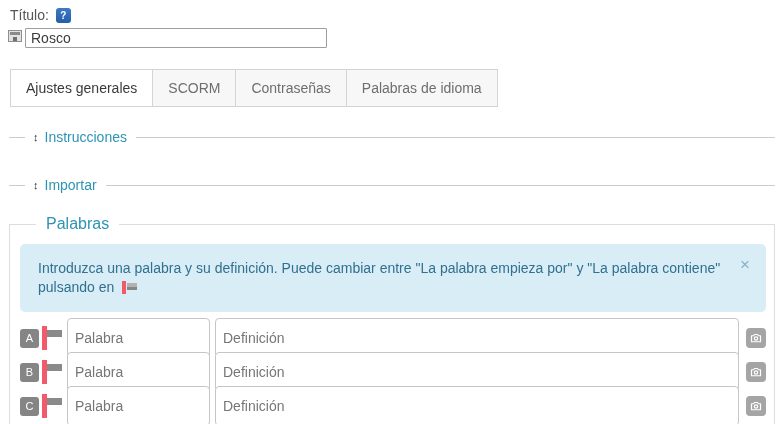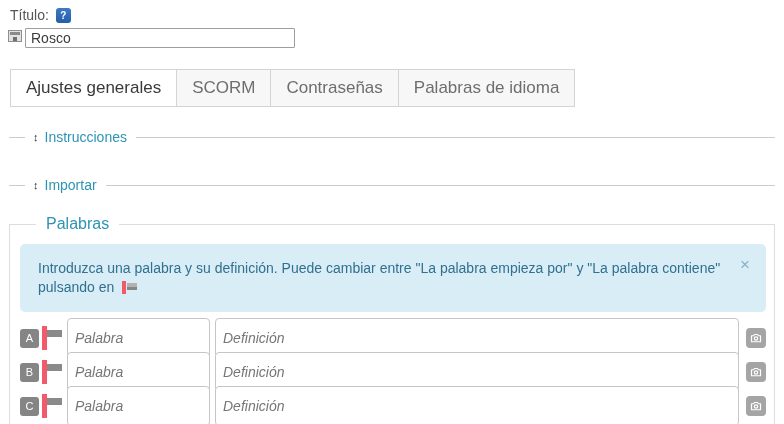--- a/index.html
+++ b/index.html
@@ -12,32 +12,32 @@
   .help-icon {
     display: inline-flex; align-items: center; justify-content: center;
     width: 15px; height: 15px; margin-left: 7px; border-radius: 3px;
     background: linear-gradient(180deg, #3d79c4 0%, #265ea8 100%);
     color: #fff; font-size: 10px; font-weight: bold; cursor: pointer;
   }
 
   .title-row { margin: 5px 0 0 8px; display: flex; align-items: center; }
   .monitor-icon { display: inline-block; margin-right: 3px; }
   .title-input {
-    width: 270px; height: 20px; border: 1px solid #9e9e9e; border-radius: 1px;
+    width: 302px; height: 20px; border: 1px solid #9e9e9e; border-radius: 1px;
     padding: 1px 5px; font-family: "Liberation Sans", sans-serif;
     font-size: 14px; color: #3c3c3c; outline: none;
   }
 
   
   .tab-bar {
     display: inline-flex; margin: 21px 0 0 10px;
     border: 1px solid #d4d4d4; background: #f7f7f7;
   }
   .tab {
-    padding: 9px 15px; font-size: 17px; color: #6e6e6e;
+    padding: 9px 15px; font-size: 14px; color: #6e6e6e;
     border-right: 1px solid #d4d4d4; background: #f7f7f7;
     cursor: pointer; white-space: nowrap; line-height: 18px;
   }
   .tab:last-child { border-right: none; }
   .tab.active { background: #fff; color: #3a3a3a; }
 
   
   .collapsible { display: flex; align-items: center; margin: 0 9px; height: 16px; }
   .collapsible.instructions { margin-top: 22px; }
   .collapsible.options { margin-top: 32px; }
@@ -77,21 +77,21 @@
     color: #fff; font-size: 11px; display: inline-flex; align-items: center; justify-content: center;
   }
   .flag-btn {
     position: relative; width: 24px; height: 26px; flex: 0 0 24px; margin-left: 1px;
     background: transparent; border: none; cursor: pointer;
   }
   .flag-btn .flag-pole { position: absolute; left: 2px; top: 1px; width: 5px; height: 24px; background: #f2596a; }
   .flag-btn .flag-bar { position: absolute; left: 7px; top: 5px; width: 15px; height: 7px; background: #8a8a8a; }
   .word-input, .definition-input {
     height: 40px; border: 1px solid #c6c6c6; border-radius: 4px; padding: 0 7px;
-    font-family: "Liberation Sans", sans-serif; font-size: 14px; color: #3c3c3c; outline: none; font-style: italic;
+    font-family: "Liberation Sans", sans-serif; font-size: 14px; color: #3c3c3c; outline: none;
   }
   .word-input { width: 143px; margin-left: 3px; }
   .definition-input { flex: 1; margin-left: 5px; }
   ::placeholder { color: #767676; opacity: 1; }
   .camera-btn {
     width: 20px; height: 20px; flex: 0 0 20px; margin-left: 7px; border: none; border-radius: 4px;
     background: #a5a5a5; display: inline-flex; align-items: center; justify-content: center;
     cursor: pointer; padding: 0;
   }
 </style>

